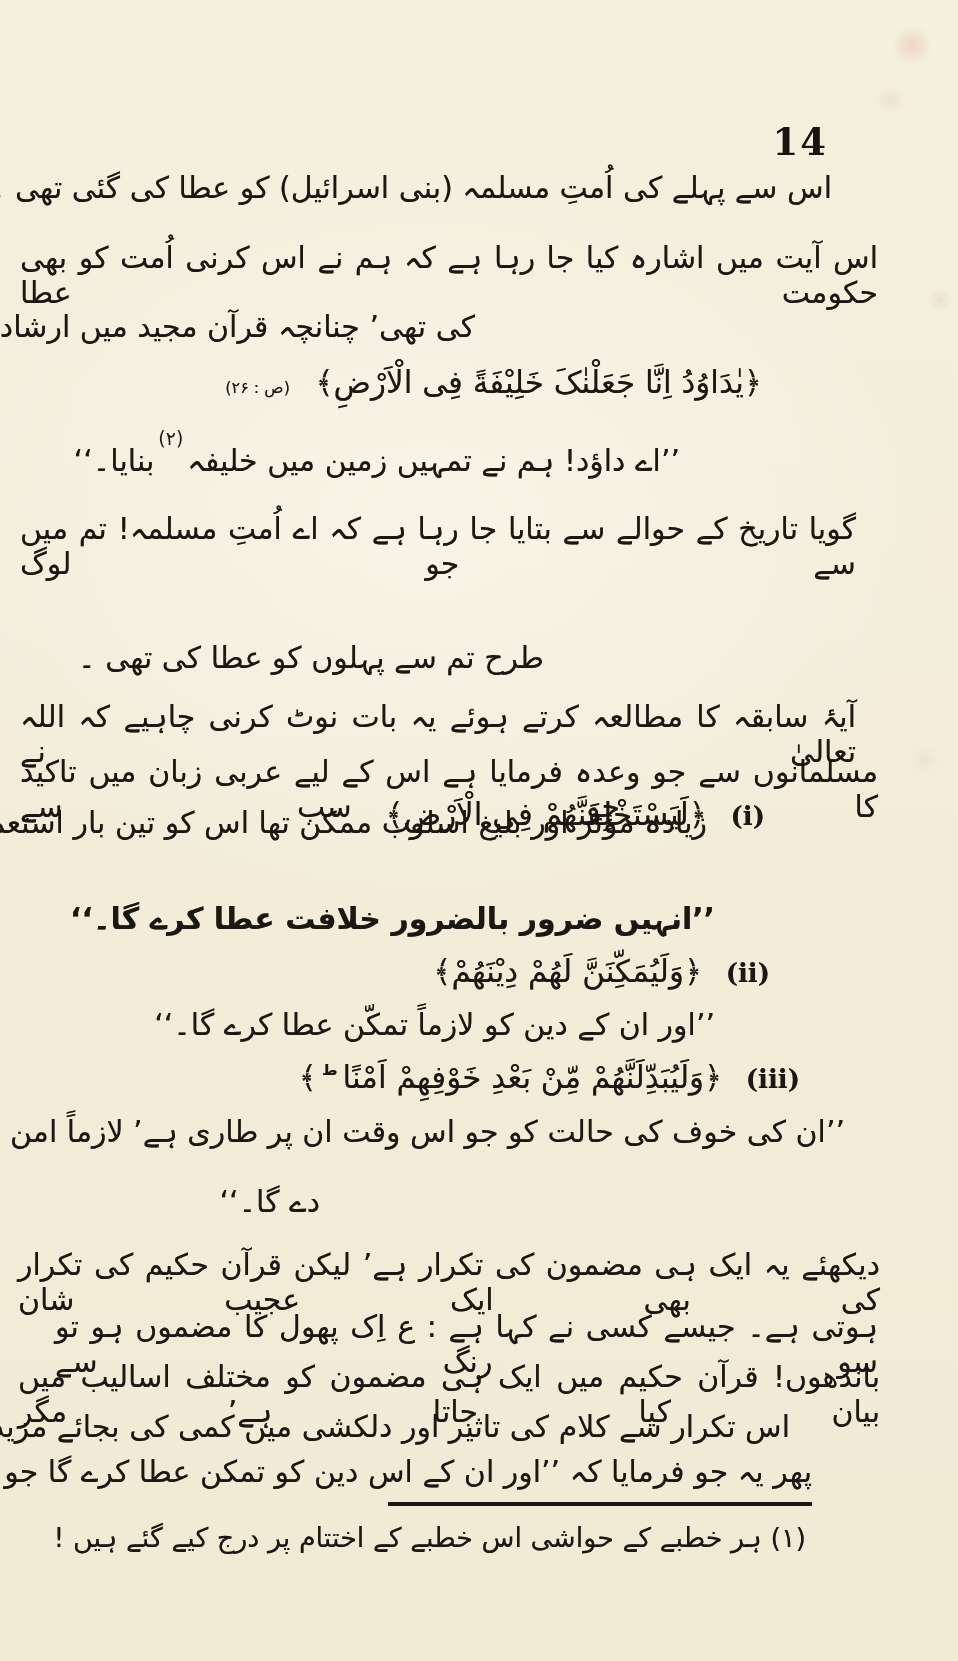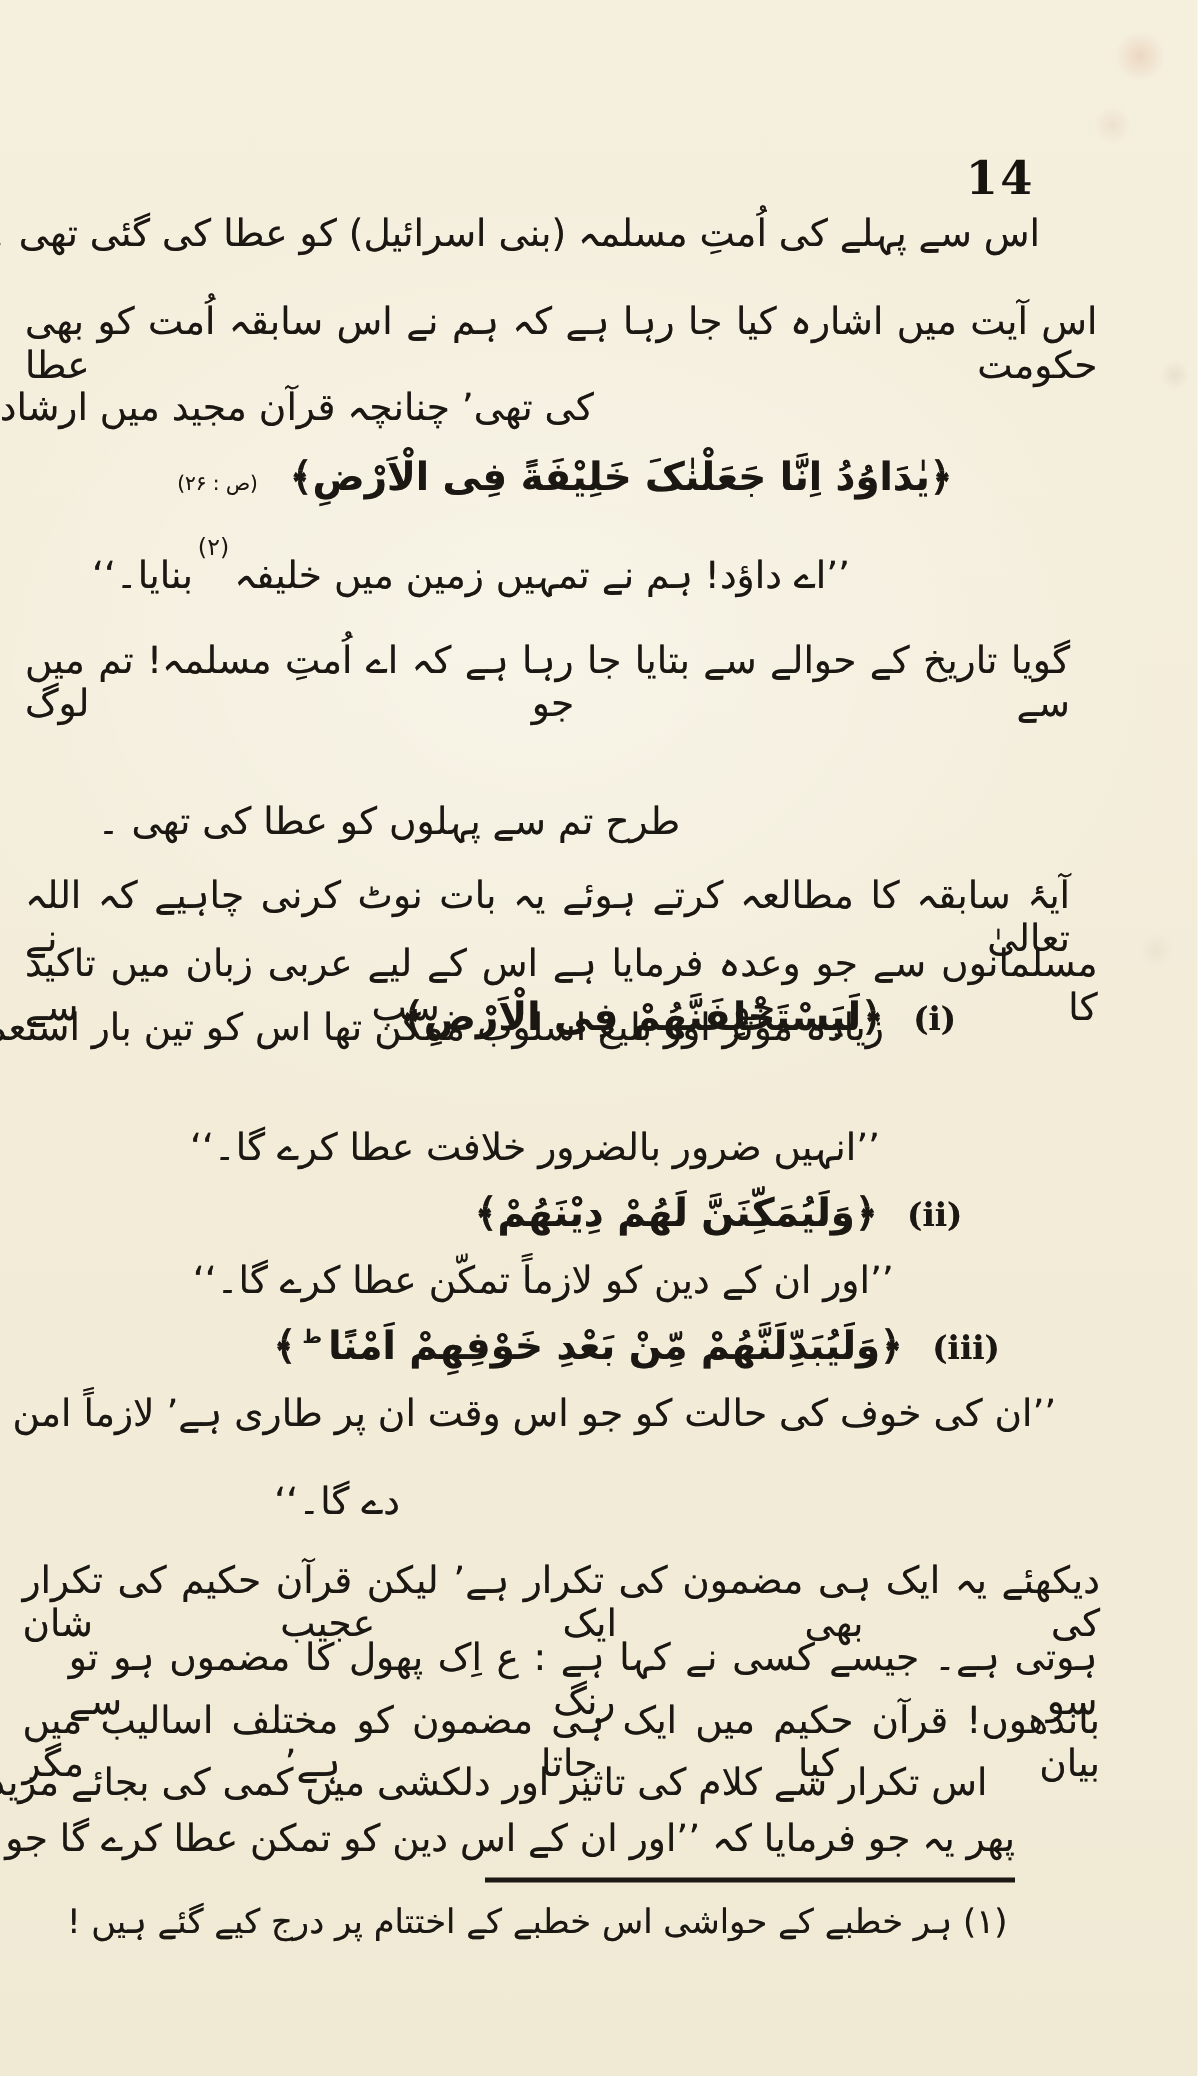--- a/index.html
+++ b/index.html
@@ -26,21 +26,21 @@
     white-space:nowrap;
     line-height:1.3;
     text-shadow:0 0 .4px rgba(20,15,10,.55);
   }
   .just{
     white-space:normal;
     text-align:justify;
     text-align-last:justify;
     line-height:1.15;
   }
-  .verse{font-weight:bold;font-size:31px;}
+  .verse{font-weight:normal;font-size:31px;}
   .vref{font-size:16px;margin-right:16px;font-weight:normal;}
   .vlabel{
     direction:ltr;unicode-bidi:embed;
     font-family:"DejaVu Serif", serif;
     font-size:26px;font-weight:bold;
     margin-left:14px;
   }
   sup.fn{font-size:19px;position:relative;top:-15px;padding:0 4px;text-shadow:none;}
   .stop{font-size:15px;position:relative;top:-13px;margin:0 5px;font-weight:bold;}
   .pageno{
@@ -55,21 +55,21 @@
   .ln-p2b {top:307px;  right:483px;}
   .ln-v1  {top:362px;  right:196px;}
   .ln-t1  {top:441px;  right:278px;}
   .ln-p3a {top:512px;  left:20px; right:102px;}
   .ln-p3b {top:573px;  left:18px; right:80px;}
   .ln-p3c {top:638px;  right:414px;}
   .ln-p4a {top:700px;  left:20px; right:102px;}
   .ln-p4b {top:755px;  left:20px; right:80px;}
   .ln-p4c {top:803px;  right:251px;}
   .ln-i1  {top:794px;  right:193px;}
-  .ln-ti1 {top:899px;  right:254px;}
+  .ln-ti1 {top:899px;  right:243px;font-weight:bold;}
   .ln-i2  {top:951px;  right:188px;}
   .ln-ti2 {top:1005px; right:243px;}
   .ln-i3  {top:1057px; right:158px;}
   .ln-ti3 {top:1112px; right:113px;}
   .ln-ti3b{top:1182px; right:638px;}
   .ln-p5a {top:1248px; left:18px; right:78px;}
   .ln-p5b {top:1310px; left:55px; right:80px;}
   .ln-p5c {top:1360px; left:18px; right:78px;}
   .ln-p5d {top:1407px; right:168px;}
   .ln-p6a {top:1452px; right:146px;}
@@ -83,21 +83,21 @@
 <body>
 
 <div id="page">
 
   <div class="pageno">14</div>
 
   <div class="u ln-p1a">
     <span>اس سے پہلے کی اُمتِ مسلمہ (بنی اسرائیل) کو عطا کی گئی تھی ۔</span>
   </div>
 
-  <div class="u just ln-p2a">اس آیت میں اشارہ کیا جا رہا ہے کہ ہم نے اس سابقہ اُمت کو بھی حکومت عطا</div>
+  <div class="u just ln-p2a">اس آیت میں اشارہ کیا جا رہا ہے کہ ہم نے اس کرنی اُمت کو بھی حکومت عطا</div>
   <div class="u ln-p2b">کی تھی’ چنانچہ قرآن مجید میں ارشاد ہے :</div>
 
   <div class="u ln-v1">
     <span class="verse">﴿یٰدَاوُدُ اِنَّا جَعَلْنٰکَ خَلِیْفَةً فِی الْاَرْضِ﴾</span>
     <span class="vref">(ص : ۲۶)</span>
   </div>
 
   <div class="u ln-t1">
     <span>’’اے داؤد! ہم نے تمہیں زمین میں خلیفہ</span><sup class="fn">(۲)</sup><span>بنایا۔‘‘</span>
   </div>

